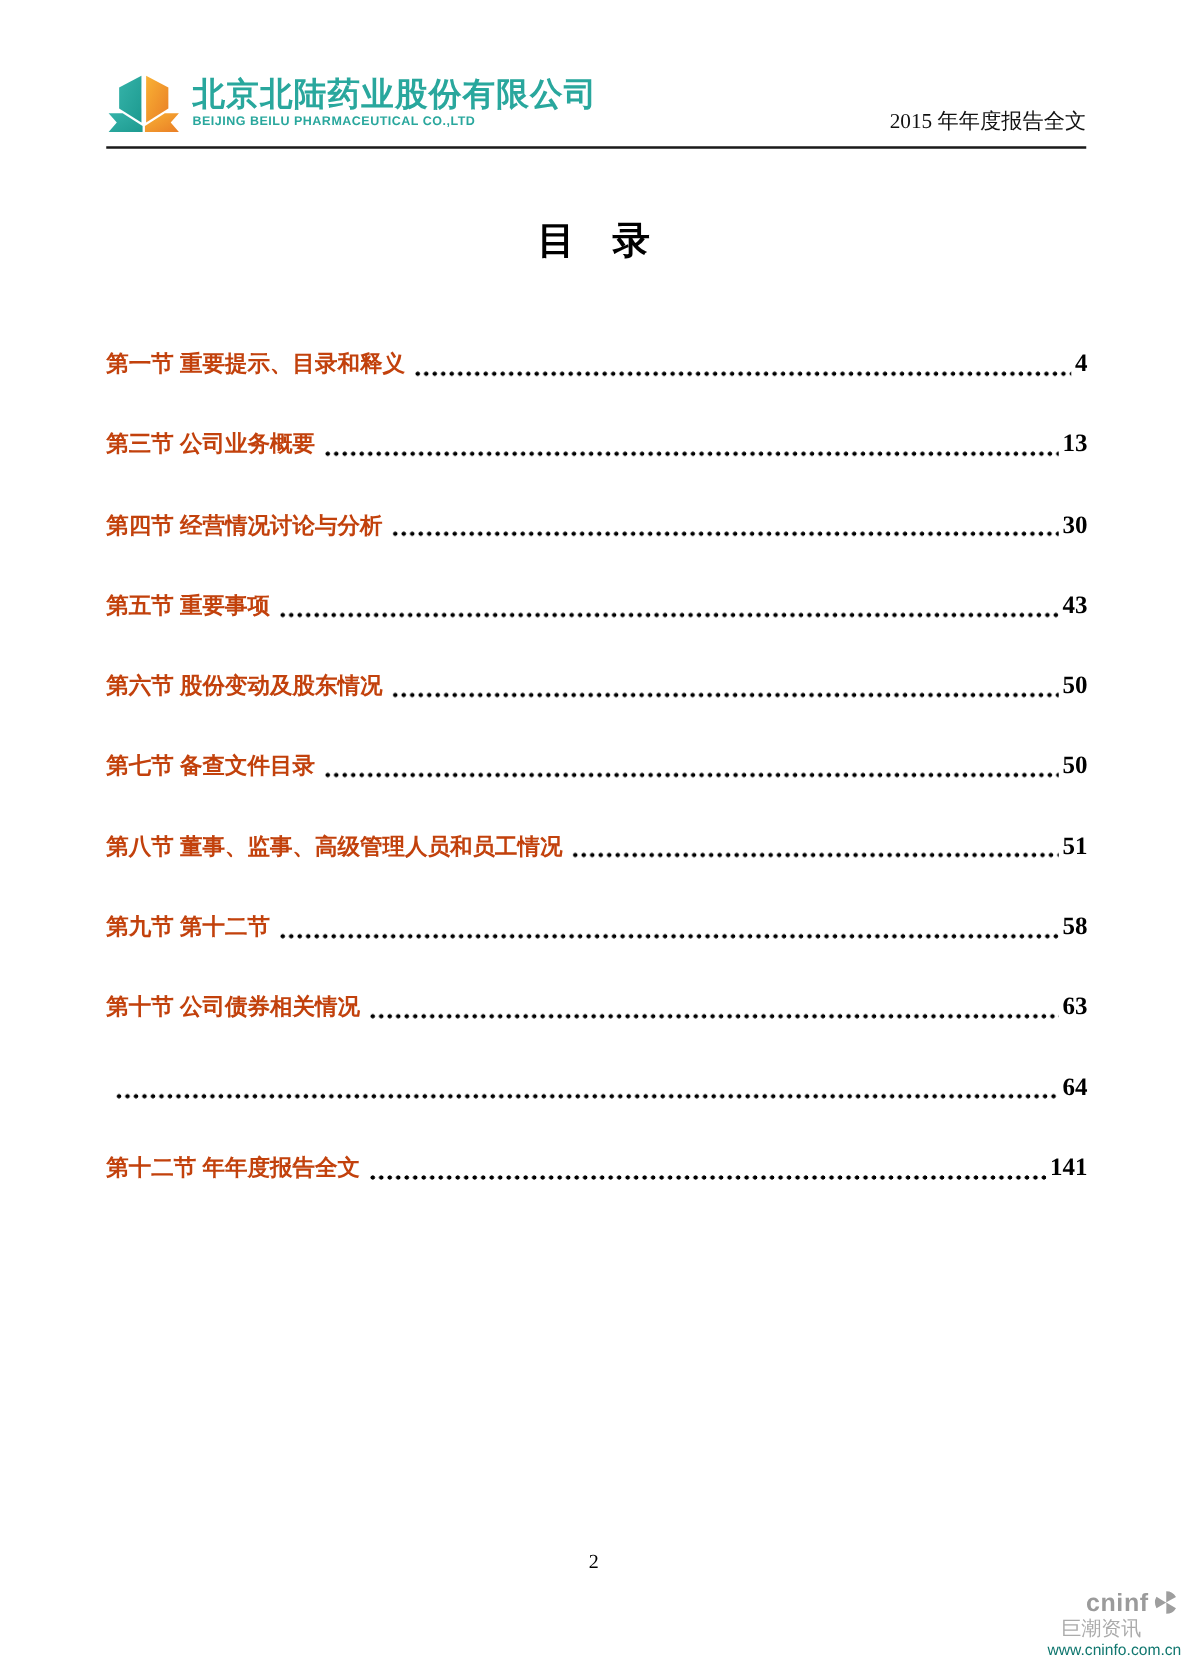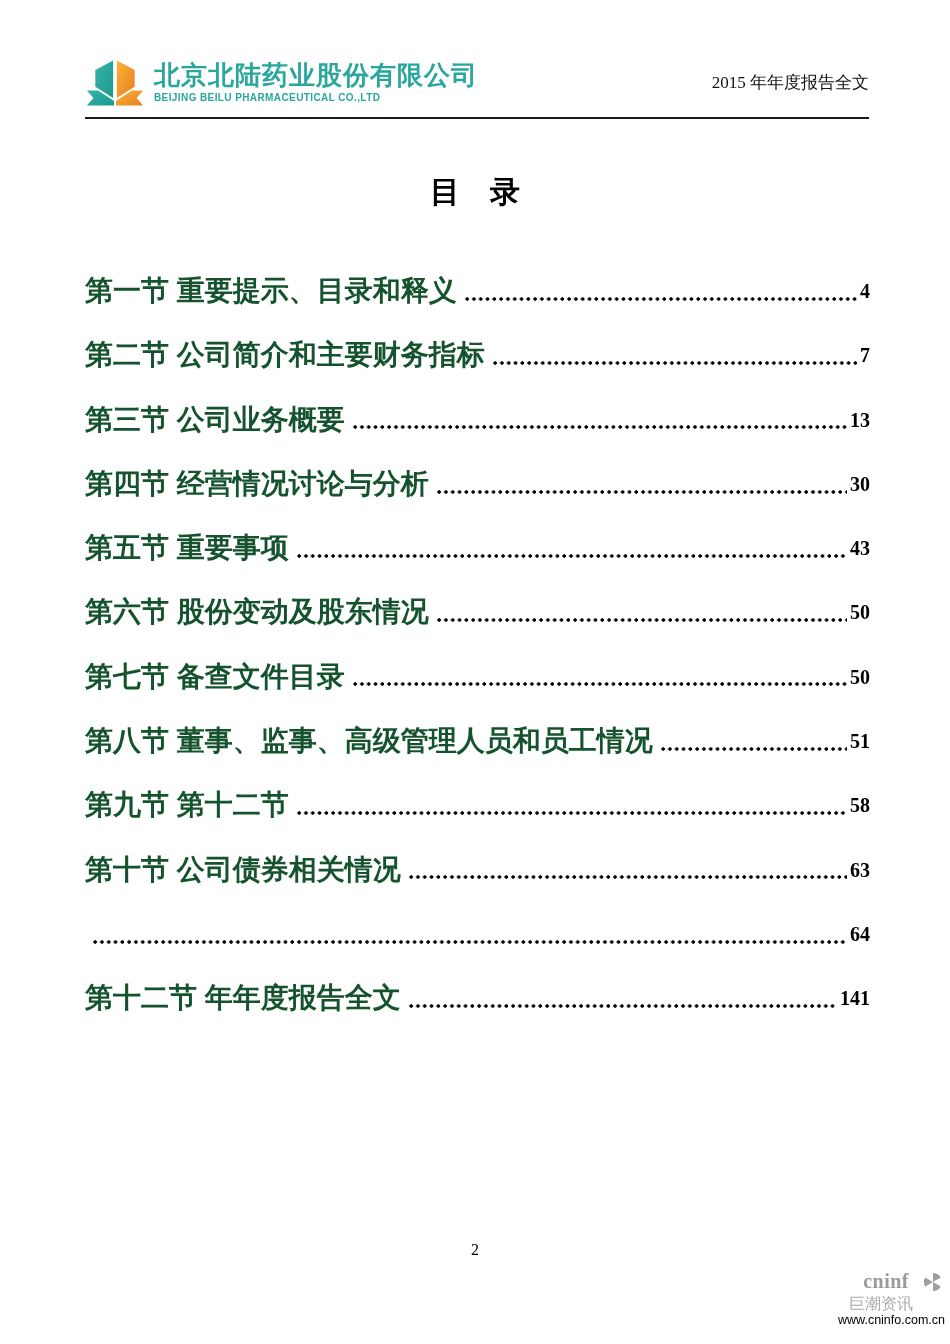--- a/index.html
+++ b/index.html
@@ -11,21 +11,21 @@
     font-family: "Liberation Serif", serif;
     color: #000;
   }
   .page { position: absolute; inset: 0; background: #fff; }
 
   
   .header {
     position: absolute; left: 85px; top: 58px; width: 784px;
   }
   .header-inner {
-    display: flex; justify-content: space-between; align-items: center;
+    display: flex; justify-content: space-between; align-items: flex-end;
   }
   .brand { display: flex; align-items: flex-start; gap: 9px; }
   .logo-svg { width: 60px; height: 52px; flex: 0 0 auto; }
   .brand-text { display: flex; flex-direction: column; padding-top: 2px; }
   .brand-cn {
     font-family: "Liberation Sans", sans-serif;
     font-weight: bold; font-size: 26px; line-height: 30px;
     color: #29a79d; letter-spacing: 1px; white-space: nowrap;
   }
   .brand-en {
@@ -52,22 +52,22 @@
   
   .toc {
     position: absolute; left: 85px; top: 276px; width: 785px;
   }
   .toc-row {
     display: flex; align-items: flex-start;
     height: 64.3px;
   }
   .toc-label {
     font-family: "Liberation Sans", sans-serif;
-    font-weight: bold; font-size: 28px; line-height: 30px;
-    white-space: nowrap; color: #14532d;
+    font-weight: bold; font-size: 18px; line-height: 30px;
+    white-space: nowrap; color: #c2410c;
   }
   .toc-leader {
     flex: 1 1 auto; height: 30px;
     margin-left: 8px; margin-right: 3px;
     background-image: radial-gradient(circle at 2.2px 2.2px, #000 1.6px, transparent 2.1px);
     background-size: 6.8px 4.4px;
     background-repeat: repeat-x;
     background-position: left bottom 5px;
   }
   .toc-page {
@@ -82,28 +82,28 @@
     text-align: center; font-family: "Liberation Serif", serif;
     font-size: 16px; color: #000;
   }
   .watermark {
     position: absolute; right: 5px; bottom: 16px;
     text-align: right; color: #a8a8a8;
     font-family: "Liberation Sans", sans-serif;
     line-height: 1.1;
   }
   .wm-brand-row {
-    display: flex; align-items: flex-start; justify-content: flex-end; gap: 12px; font-family: Liberation Serif, serif;
+    display: flex; align-items: flex-end; justify-content: flex-end; gap: 2px;
   }
   .wm-brand {
     font-weight: bold; font-size: 20px; color: #9b9b9b; letter-spacing: 0.5px;
   }
   .wm-swirl { width: 24px; height: 24px; }
   .wm-cn { font-size: 16px; padding-right: 32px; margin-top: 1px; color: #ababab; }
-  .wm-url { font-size: 12.5px; margin-top: 2px; color: #000000; }
+  .wm-url { font-size: 12.5px; margin-top: 2px; color: #0f766e; }
 </style>
 </head>
 <body>
 
 <div class="page">
 
   <div class="header">
     <div class="header-inner">
       <div class="brand">
         <svg class="logo-svg" viewBox="0 0 64 54" aria-hidden="true">
@@ -135,25 +135,20 @@
   <div class="doc-title">目　录</div>
 
   <div class="toc">
 
     <div class="toc-row">
       <span class="toc-label">第一节 重要提示、目录和释义</span>
       <span class="toc-leader"></span>
       <span class="toc-page">4</span>
     </div>
 
-    <div class="toc-row">
-      <span class="toc-label">第二节 公司简介和主要财务指标</span>
-      <span class="toc-leader"></span>
-      <span class="toc-page">7</span>
-    </div>
 
     <div class="toc-row">
       <span class="toc-label">第三节 公司业务概要</span>
       <span class="toc-leader"></span>
       <span class="toc-page">13</span>
     </div>
 
     <div class="toc-row">
       <span class="toc-label">第四节 经营情况讨论与分析</span>
       <span class="toc-leader"></span>

